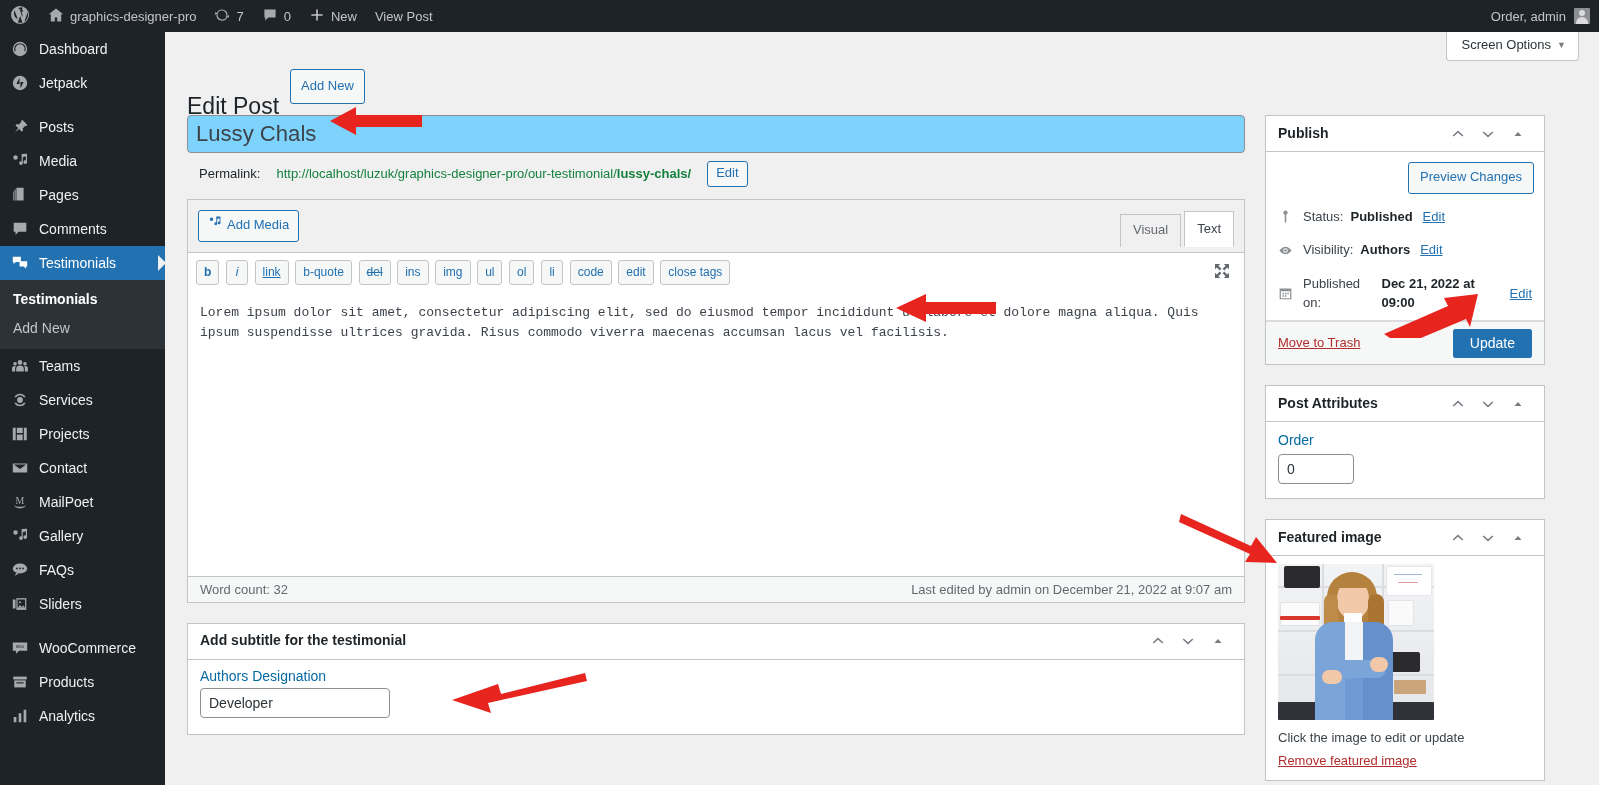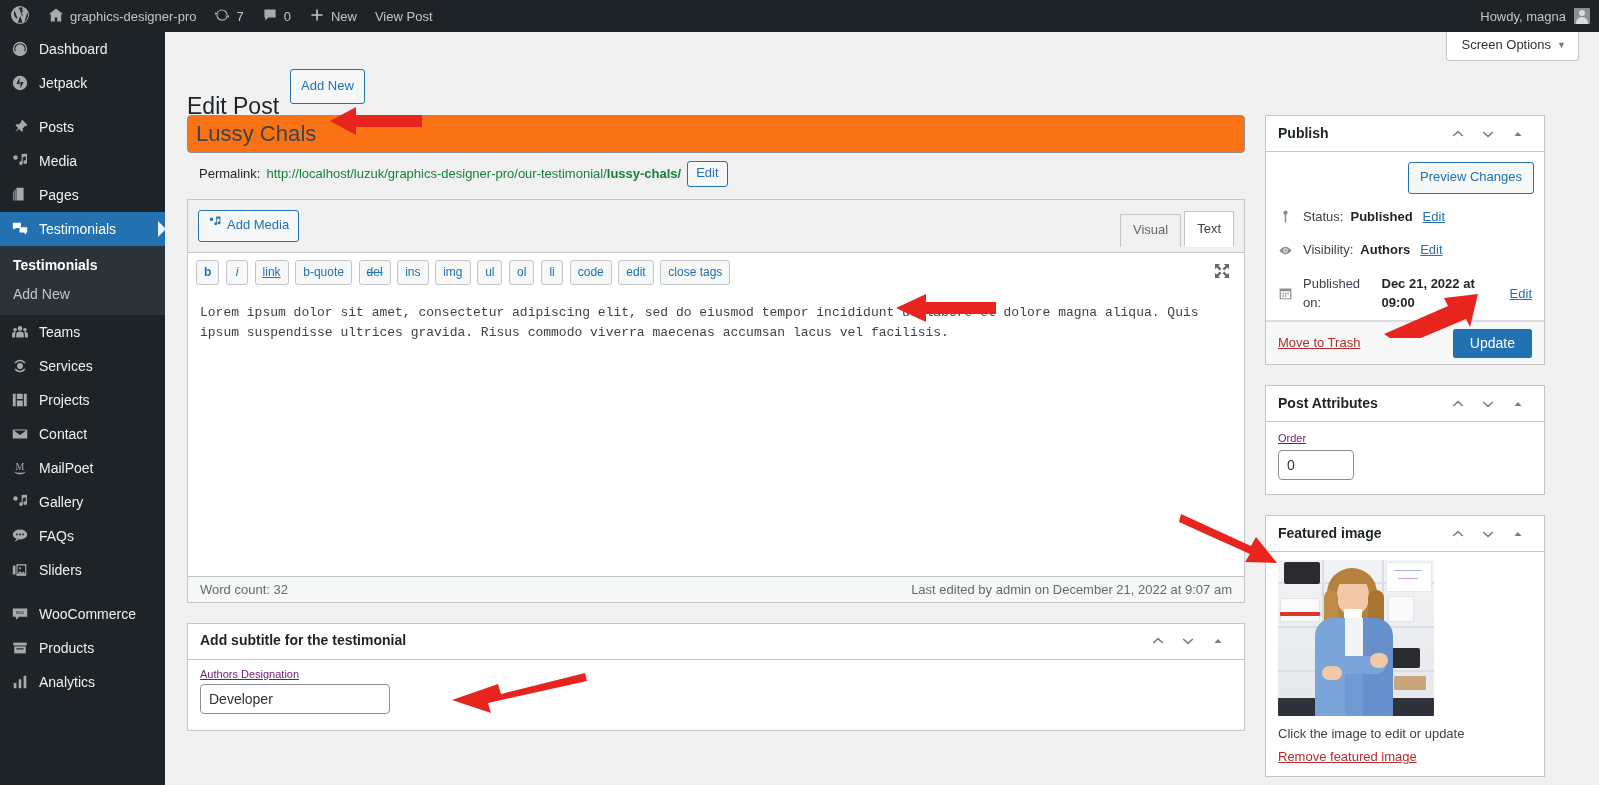--- a/index.html
+++ b/index.html
@@ -105,26 +105,26 @@
   
   #post-body { display: flex; align-items: flex-start; margin-top: 9px; }
   #post-body-content { width: 1058px; flex: 0 0 1058px; }
   #postbox-container-1 { width: 280px; flex: 0 0 280px; margin-left: 20px; }
 
   
   #titlediv input {
     display: block; width: 100%; height: 38px;
     padding: 3px 8px; font-size: 1.7em; line-height: 100%;
     border: 1px solid #8c8f94; border-radius: 4px;
-    background: #f97316; color: #3c434a; outline: none;
+    background: #7dd3fc; color: #3c434a; outline: none;
     font-family: "Liberation Sans", sans-serif;
   }
   #edit-slug-box {
     padding: 8px 0 0 12px; font-size: 13px; color: #1d2327;
-    display: flex; align-items: center; gap: 6px; line-height: 24px;
+    display: flex; align-items: center; gap: 16px; line-height: 24px;
   }
   #edit-slug-box .permalink-label { font-weight: 400; }
   #sample-permalink { color: #15803d; cursor: pointer; }
   #sample-permalink b { font-weight: 700; }
   .edit-slug-btn {
     border: 1px solid #2271b1; color: #2271b1; background: #f6f7f7;
     border-radius: 3px; font-size: 13px; padding: 1px 8px 2px;
     cursor: pointer; line-height: 1.6;
   }
 
@@ -192,21 +192,21 @@
   .handle-order, .handlediv {
     width: 28px; height: 32px; display: flex; align-items: center;
     justify-content: center; color: #787c82; cursor: pointer;
   }
   .handle-order svg, .handlediv svg { display: block; }
   .inside { padding: 10px 12px 14px; }
 
   
   #subtitle-box { margin-top: 20px; }
   #subtitle-box .inside { padding: 8px 12px 16px; }
-  .meta-field-label { font-size: 11px; color: #701a75; display: block; margin-bottom: 4px; text-decoration: underline; }
+  .meta-field-label { font-size: 14px; color: #0369a1; display: block; margin-bottom: 4px; }
   .meta-text-input {
     width: 190px; height: 30px; border: 1px solid #8c8f94; border-radius: 4px;
     padding: 0 8px; font-size: 14px; color: #2c3338; background: #fff;
     font-family: "Liberation Sans", sans-serif; outline: none;
   }
 
   
   #submitdiv .inside { padding: 0; }
   #minor-publishing { border-bottom: 1px solid #dcdcde; }
   #minor-publishing-actions { padding: 10px 10px 0; text-align: right; }
@@ -301,21 +301,21 @@
           <path fill="#c3c4c7" d="M9 3h2v6h6v2h-6v6H9v-6H3V9h6z"></path>
         </svg>
     </span>
     <span>New</span>
   </div>
   <div class="ab-item">
     <span>View Post</span>
   </div>
   <div class="spacer"></div>
   <div class="ab-item">
-    <span>Howdy, magna</span>
+    <span>Order, admin</span>
     <span class="avatar-box"></span>
   </div>
 </div>
 
 <div id="adminmenuwrap">
 
   <div class="menu-item">
     <span class="mi-icon">
       <svg width="18" height="18" viewBox="0 0 20 20">
           <path d="M10 2a8 8 0 1 0 0 16 8 8 0 0 0 0-16zm0 1.5a6.5 6.5 0 0 1 6.5 6.5c0 1-.23 1.95-.64 2.8l-1.1-.63c.32-.67.49-1.4.49-2.17a5.25 5.25 0 1 0-10.5 0c0 .77.17 1.5.49 2.17l-1.1.64A6.47 6.47 0 0 1 3.5 10 6.5 6.5 0 0 1 10 3.5zm3.3 2.6-3.2 3.3c-.45-.06-.92.18-1.12.61a1.05 1.05 0 0 0 1.91.88c.2-.43.1-.94-.23-1.26z"></path>
@@ -355,20 +355,28 @@
 
   <div class="menu-item">
     <span class="mi-icon">
       <svg width="18" height="18" viewBox="0 0 20 20">
           <path d="M6 2h8v14H6zM4 4h1.2v12H4zM2.2 6H3v10h-.8z"></path>
         </svg>
     </span>
     <span class="mi-label">Pages</span>
   </div>
 
+  <div class="menu-item">
+    <span class="mi-icon">
+      <svg width="18" height="18" viewBox="0 0 20 20">
+          <path d="M3 3h14v10H8.5L5 16.5V13H3z"></path>
+        </svg>
+    </span>
+    <span class="mi-label">Comments</span>
+  </div>
 
   <div class="menu-item current">
     <span class="mi-icon">
       <svg width="18" height="18" viewBox="0 0 20 20">
           <path d="M2 3h9v6H5.5L2.8 11.2V9H2z"></path>
           <path d="M9.5 8h8.5v6h-1.2v2.5L14.2 14H9.5z"></path>
         </svg>
     </span>
     <span class="mi-label">Testimonials</span>
   </div>

